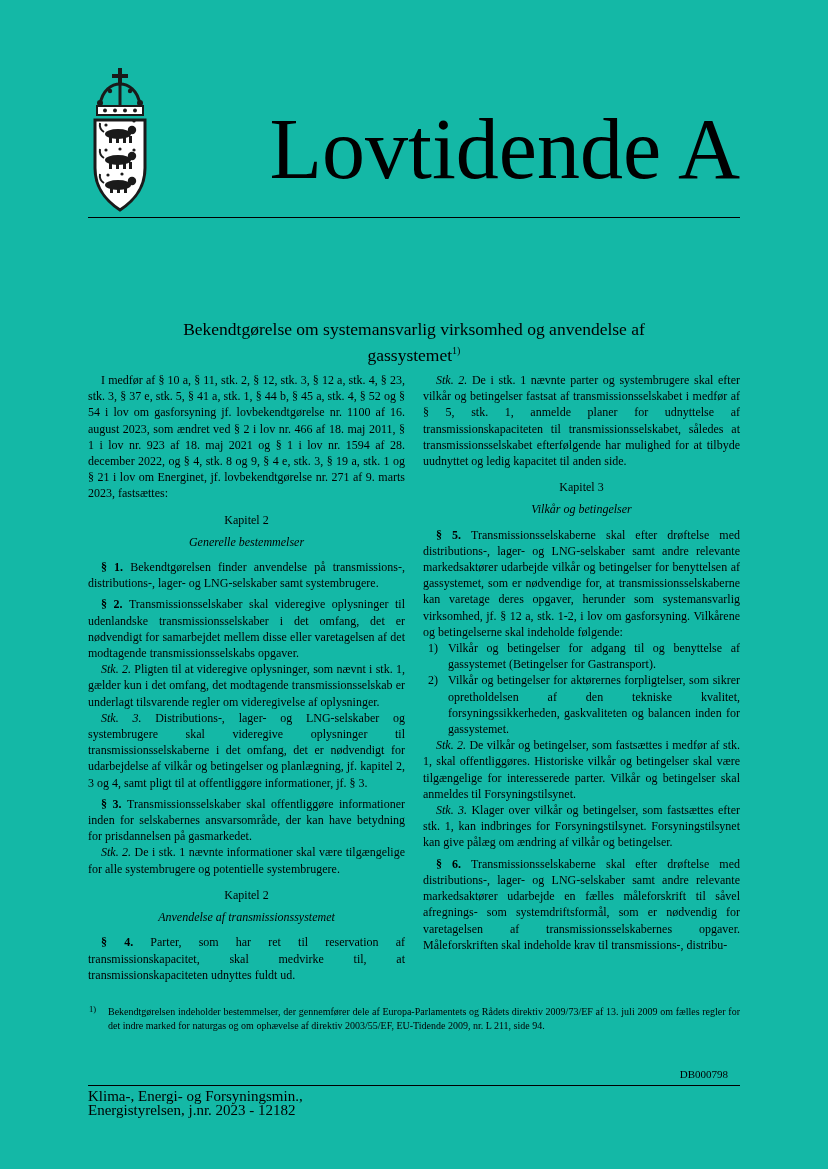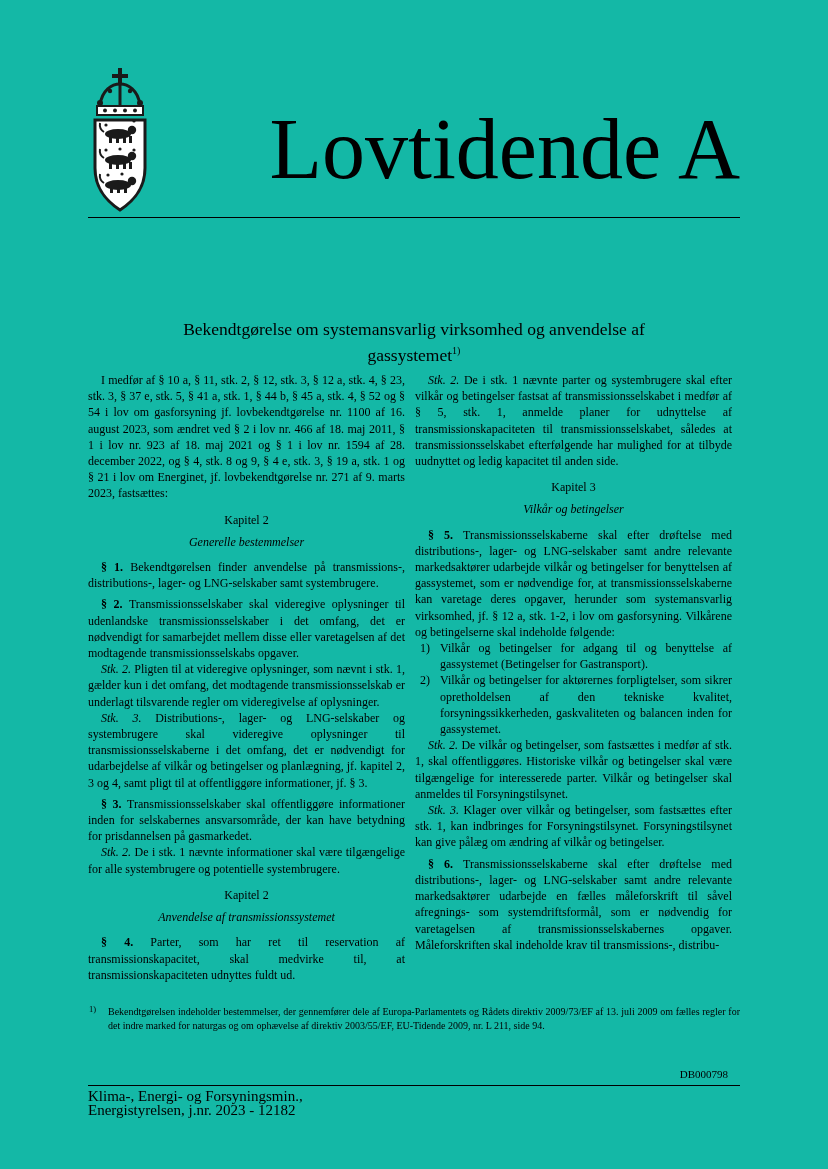--- a/index.html
+++ b/index.html
@@ -30,21 +30,21 @@
   
   .doc-title {
     position: absolute; left: 88px; top: 306px; width: 652px;
     text-align: center; font-size: 17.5px; line-height: 22px; margin-top: 12px;
   }
   .doc-title sup { font-size: 10px; }
 
   
   .columns {
     position: absolute; left: 88px; top: 372px; width: 652px;
-    display: flex; gap: 10px;
+    display: flex; gap: 18px;
   }
   .col {
     width: 317px; font-size: 12px; line-height: 16.2px;
     text-align: justify;
   }
   .para { text-indent: 13px; }
   .section-start { margin-top: 5px; }
   .lead-bold { font-weight: bold; }
   .lead-italic { font-style: italic; }
   .chapter { text-align: center; margin: 10px 0 9px 0; text-indent: 0; }

